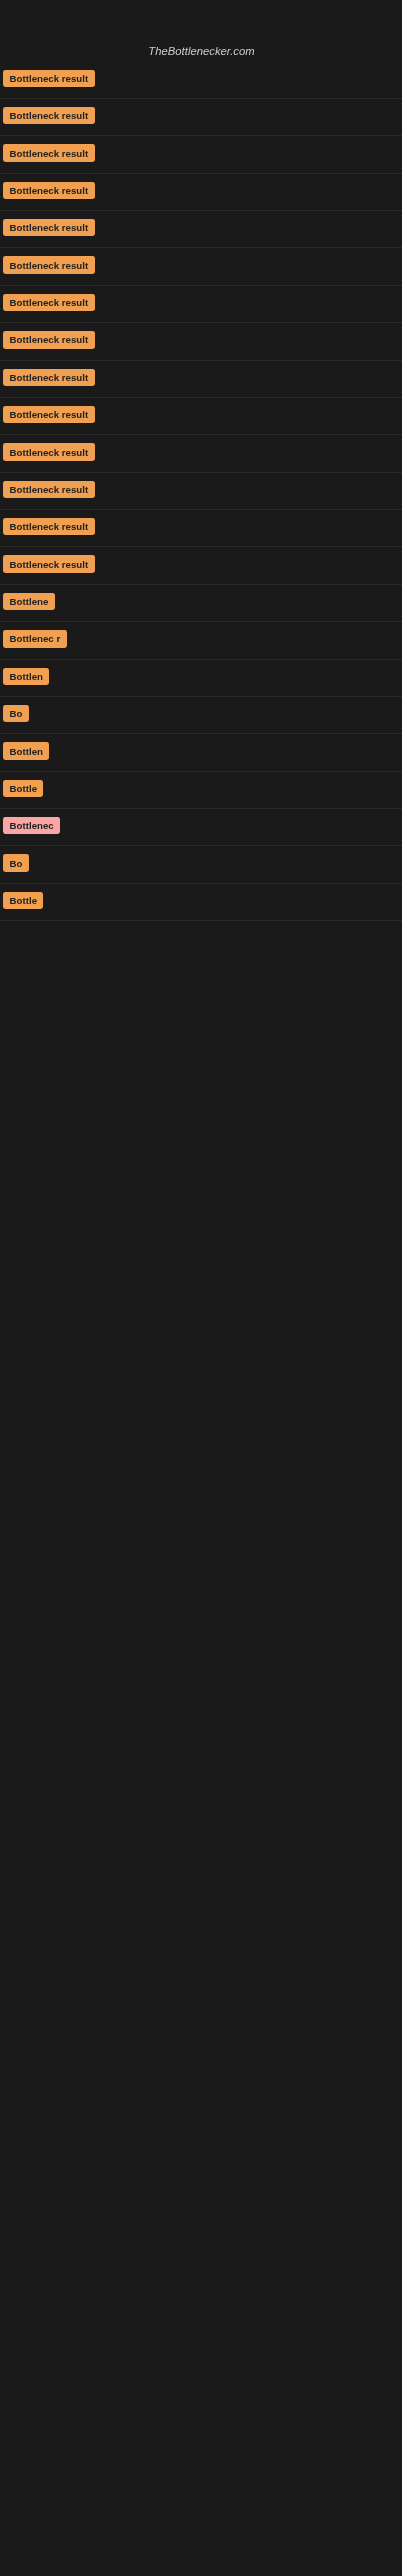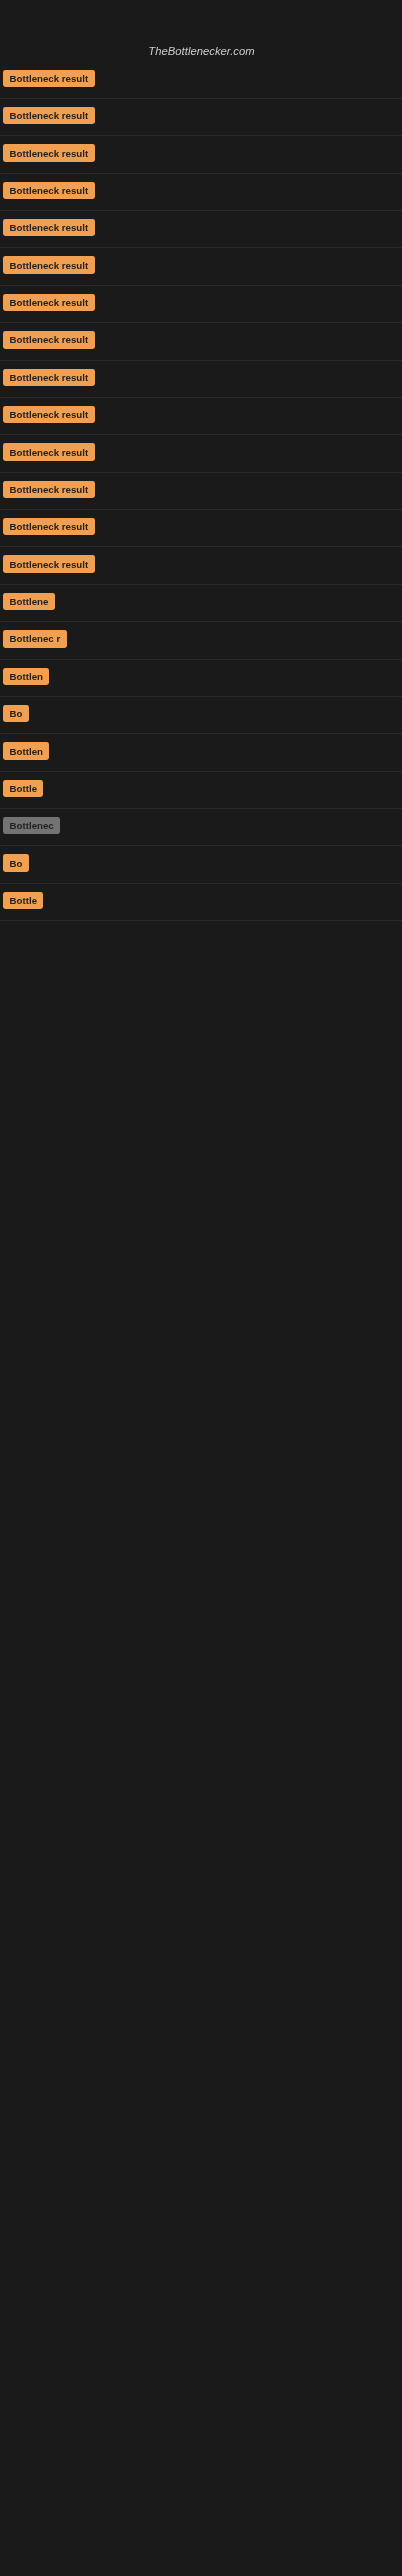--- a/index.html
+++ b/index.html
@@ -63,17 +63,17 @@
     <div class="result-row"><span class="bottleneck-badge" style="background-color: rgb(240, 160, 80); color: rgb(34, 34, 34);">Bottleneck result</span></div>
     <div class="result-row"><span class="bottleneck-badge" style="background-color: rgb(240, 160, 80); color: rgb(34, 34, 34);">Bottleneck result</span></div>
     <div class="result-row"><span class="bottleneck-badge" style="background-color: rgb(240, 160, 80); color: rgb(34, 34, 34);">Bottleneck result</span></div>
     <div class="result-row"><span class="bottleneck-badge" style="background-color: rgb(240, 160, 80); color: rgb(34, 34, 34);">Bottleneck result</span></div>
     <div class="result-row"><span class="bottleneck-badge" style="background-color: rgb(240, 160, 80); color: rgb(34, 34, 34);">Bottlene</span></div>
     <div class="result-row"><span class="bottleneck-badge" style="background-color: rgb(240, 160, 80); color: rgb(34, 34, 34);">Bottlenec r</span></div>
     <div class="result-row"><span class="bottleneck-badge" style="background-color: rgb(240, 160, 80); color: rgb(34, 34, 34);">Bottlen</span></div>
     <div class="result-row"><span class="bottleneck-badge" style="background-color: rgb(240, 160, 80); color: rgb(34, 34, 34);">Bo</span></div>
     <div class="result-row"><span class="bottleneck-badge" style="background-color: rgb(240, 160, 80); color: rgb(34, 34, 34);">Bottlen</span></div>
     <div class="result-row"><span class="bottleneck-badge" style="background-color: rgb(240, 160, 80); color: rgb(34, 34, 34);">Bottle</span></div>
-    <div class="result-row"><span class="bottleneck-badge" style="background-color: #737373; color: rgb(34, 34, 34);">Bottlenec</span></div>
+    <div class="result-row"><span class="bottleneck-badge" style="background-color: #fca5a5; color: rgb(34, 34, 34);">Bottlenec</span></div>
     <div class="result-row"><span class="bottleneck-badge" style="background-color: rgb(240, 160, 80); color: rgb(34, 34, 34);">Bo</span></div>
     <div class="result-row"><span class="bottleneck-badge" style="background-color: rgb(240, 160, 80); color: rgb(34, 34, 34);">Bottle</span></div>
   </div>
 
 
 </body></html>

